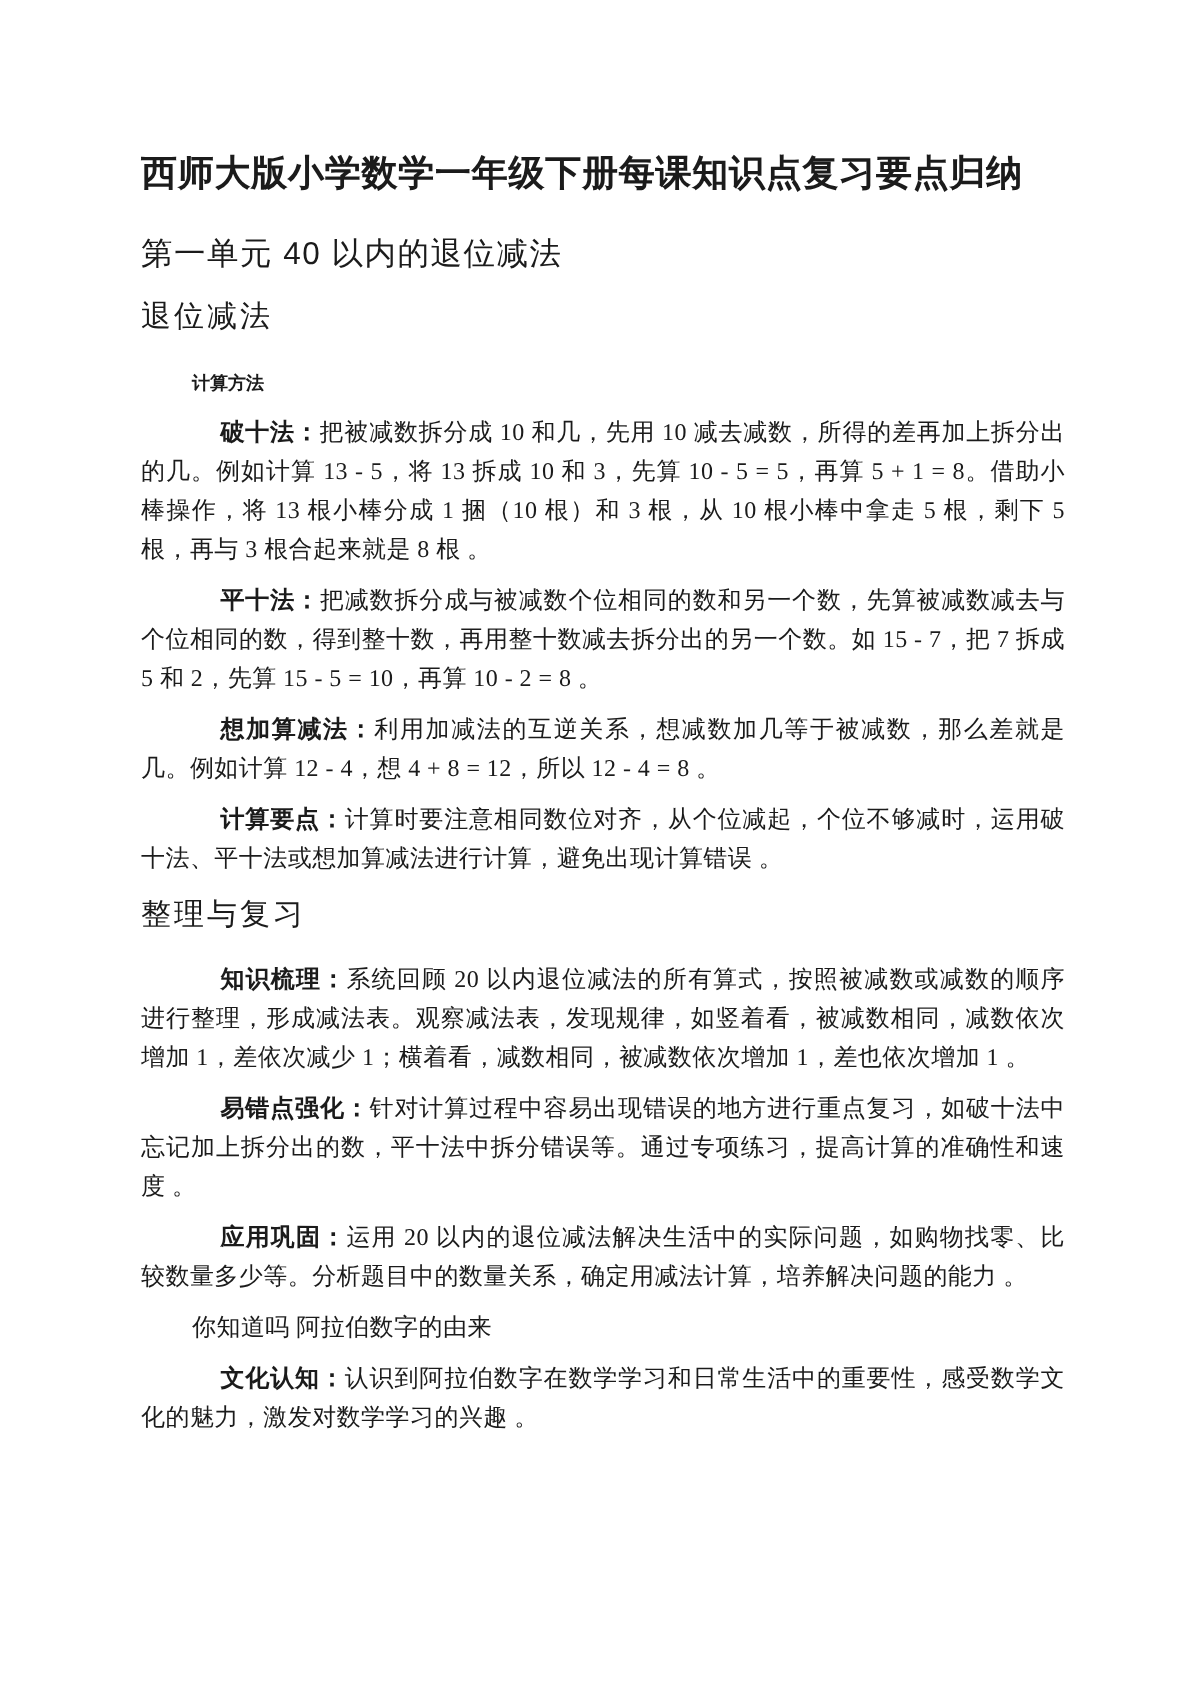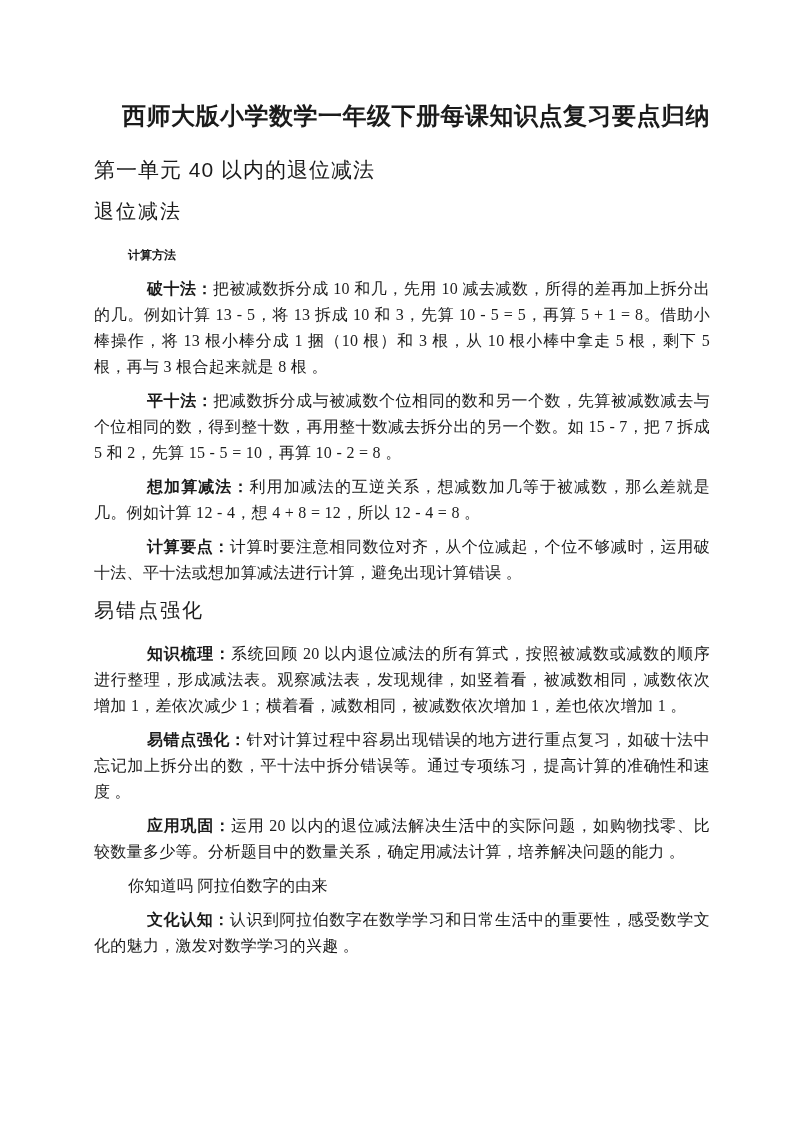--- a/index.html
+++ b/index.html
@@ -16,21 +16,21 @@
     padding: 101px 83px 0 94px;
     color: #1b1b1b;
     font-family: "Liberation Serif", "DejaVu Serif", serif;
     overflow: hidden;
   }
   .doc-title {
     font-family: "Liberation Sans", "DejaVu Sans", sans-serif;
     font-size: 24px;
     line-height: 30px;
     font-weight: 700;
-    text-align: right;
+    text-align: left;
     margin: 0 0 27px 0;
     letter-spacing: 0.5px;
     white-space: nowrap;
   }
   .unit-heading {
     font-family: "Liberation Sans", "DejaVu Sans", sans-serif;
     font-size: 21px;
     line-height: 24px;
     font-weight: 400;
     margin: 0 0 17px 0;
@@ -78,21 +78,21 @@
   <p class="subhead-para"><span>计算方法</span></p>
 
   <p class="body-para"><span class="lead">破十法：</span><span>把被减数拆分成 10 和几，先用 10 减去减数，所得的差再加上拆分出的几。例如计算 13 - 5，将 13 拆成 10 和 3，先算 10 - 5 = 5，再算 5 + 1 = 8。借助小棒操作，将 13 根小棒分成 1 捆（10 根）和 3 根，从 10 根小棒中拿走 5 根，剩下 5 根，再与 3 根合起来就是 8 根 。</span></p>
 
   <p class="body-para"><span class="lead">平十法：</span><span>把减数拆分成与被减数个位相同的数和另一个数，先算被减数减去与个位相同的数，得到整十数，再用整十数减去拆分出的另一个数。如 15 - 7，把 7 拆成 5 和 2，先算 15 - 5 = 10，再算 10 - 2 = 8 。</span></p>
 
   <p class="body-para"><span class="lead">想加算减法：</span><span>利用加减法的互逆关系，想减数加几等于被减数，那么差就是几。例如计算 12 - 4，想 4 + 8 = 12，所以 12 - 4 = 8 。</span></p>
 
   <p class="body-para"><span class="lead">计算要点：</span><span>计算时要注意相同数位对齐，从个位减起，个位不够减时，运用破十法、平十法或想加算减法进行计算，避免出现计算错误 。</span></p>
 
-  <h3 class="section-heading">易错点强化</h3>
+  <h3 class="section-heading">整理与复习</h3>
 
   <p class="body-para"><span class="lead">知识梳理：</span><span>系统回顾 20 以内退位减法的所有算式，按照被减数或减数的顺序进行整理，形成减法表。观察减法表，发现规律，如竖着看，被减数相同，减数依次增加 1，差依次减少 1；横着看，减数相同，被减数依次增加 1，差也依次增加 1 。</span></p>
 
   <p class="body-para"><span class="lead">易错点强化：</span><span>针对计算过程中容易出现错误的地方进行重点复习，如破十法中忘记加上拆分出的数，平十法中拆分错误等。通过专项练习，提高计算的准确性和速度 。</span></p>
 
   <p class="body-para"><span class="lead">应用巩固：</span><span>运用 20 以内的退位减法解决生活中的实际问题，如购物找零、比较数量多少等。分析题目中的数量关系，确定用减法计算，培养解决问题的能力 。</span></p>
 
   <p class="body-para"><span>你知道吗 阿拉伯数字的由来</span></p>
 
 

